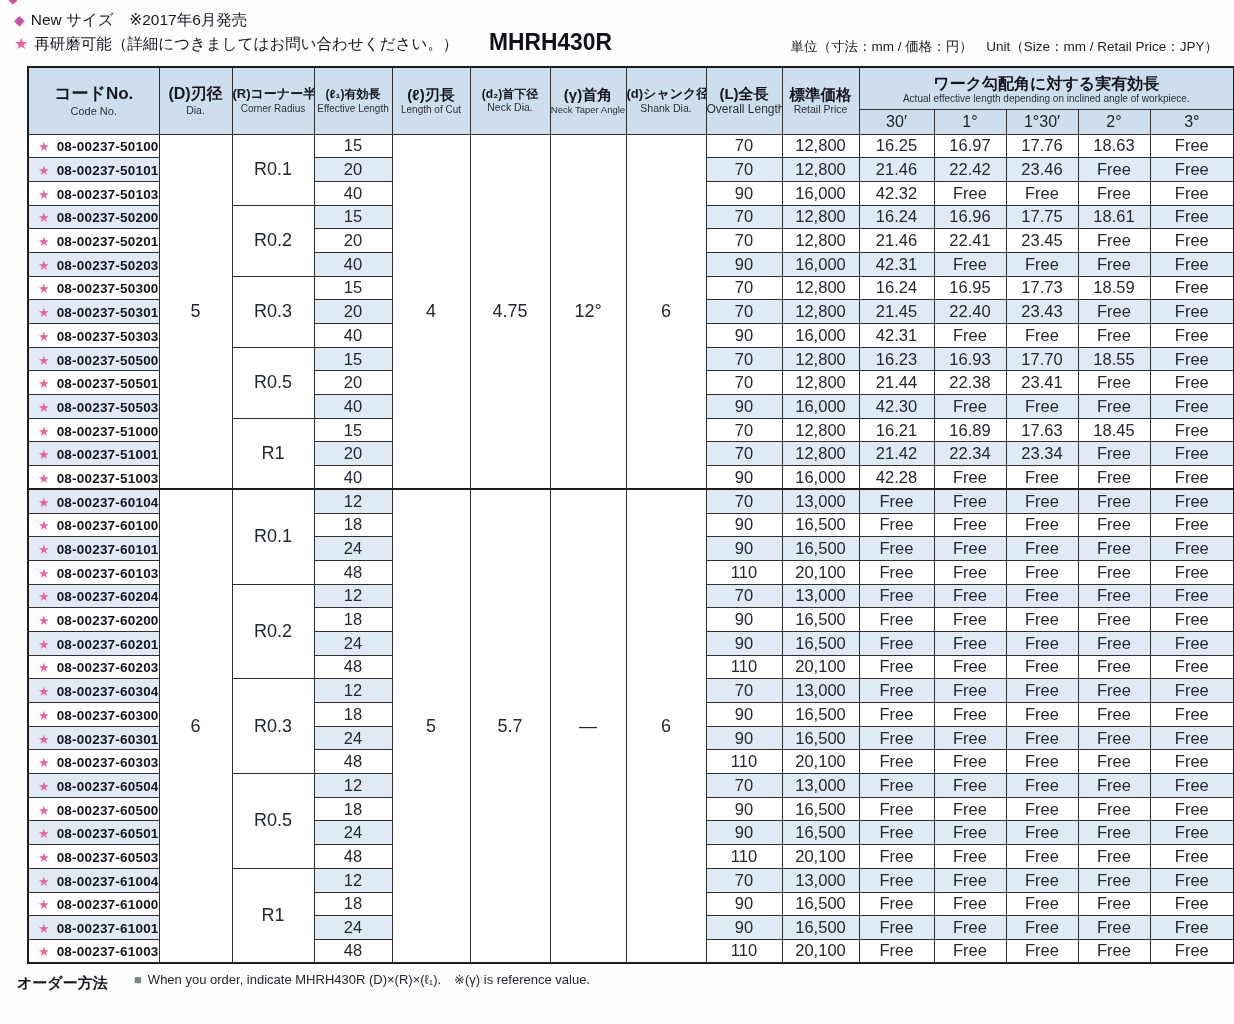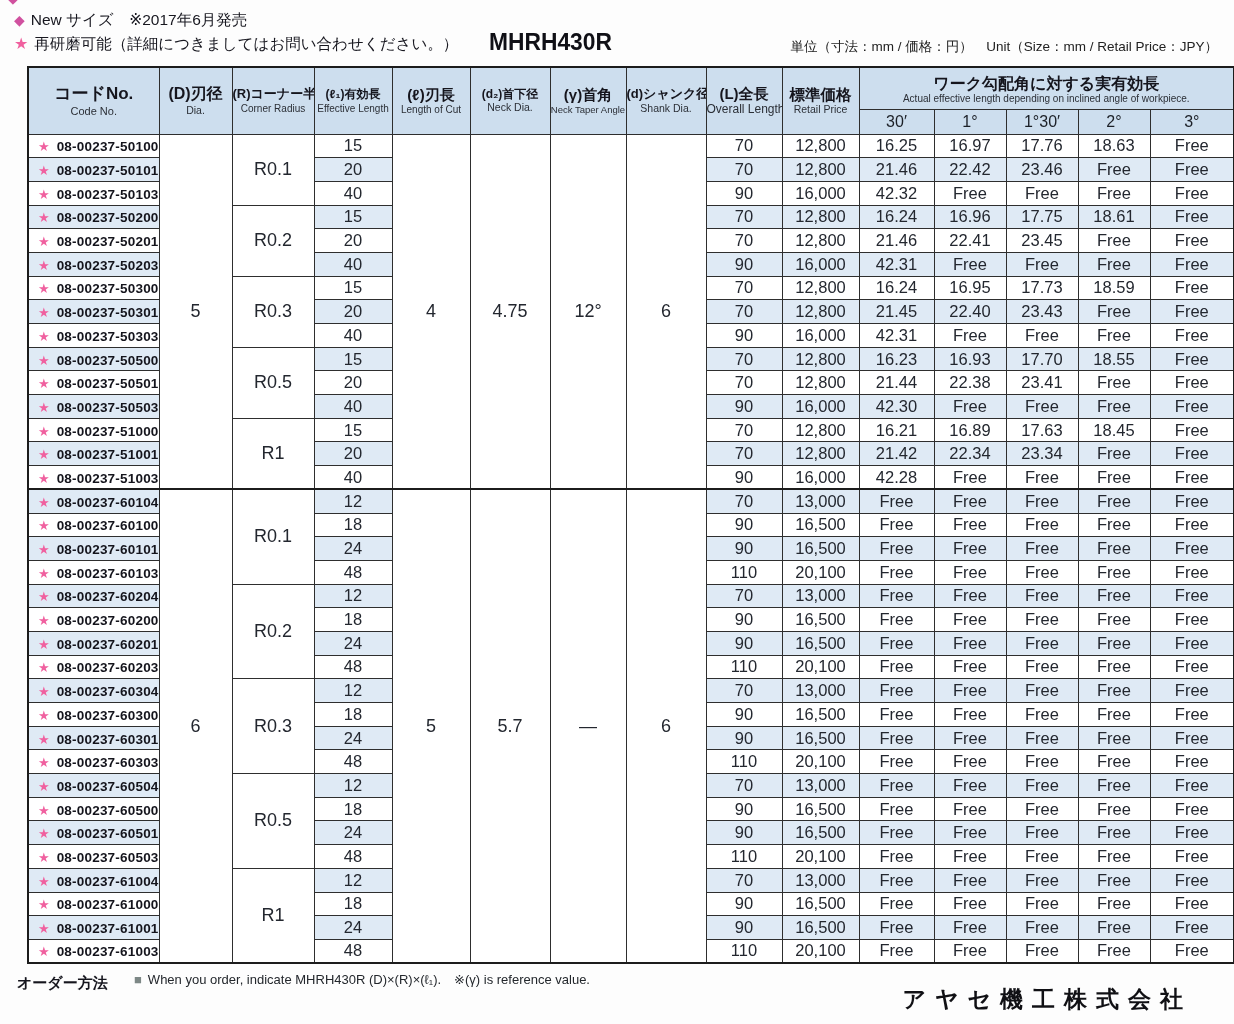--- a/index.html
+++ b/index.html
@@ -574,15 +574,14 @@
         </tr>
       </tbody>
   </table>
 
   <div class="footer-label">オーダー方法</div>
   <div class="footer-lines">
     <div class="footer-en">
       <span class="sq-gray">■</span><span>When you order, indicate MHRH430R (D)×(R)×(ℓ₁).　※(γ) is reference value.</span>
     </div>
   </div>
-  <div class="company">アヤセ機工株式会社</div>
 
 </div>
 
 </body></html>

